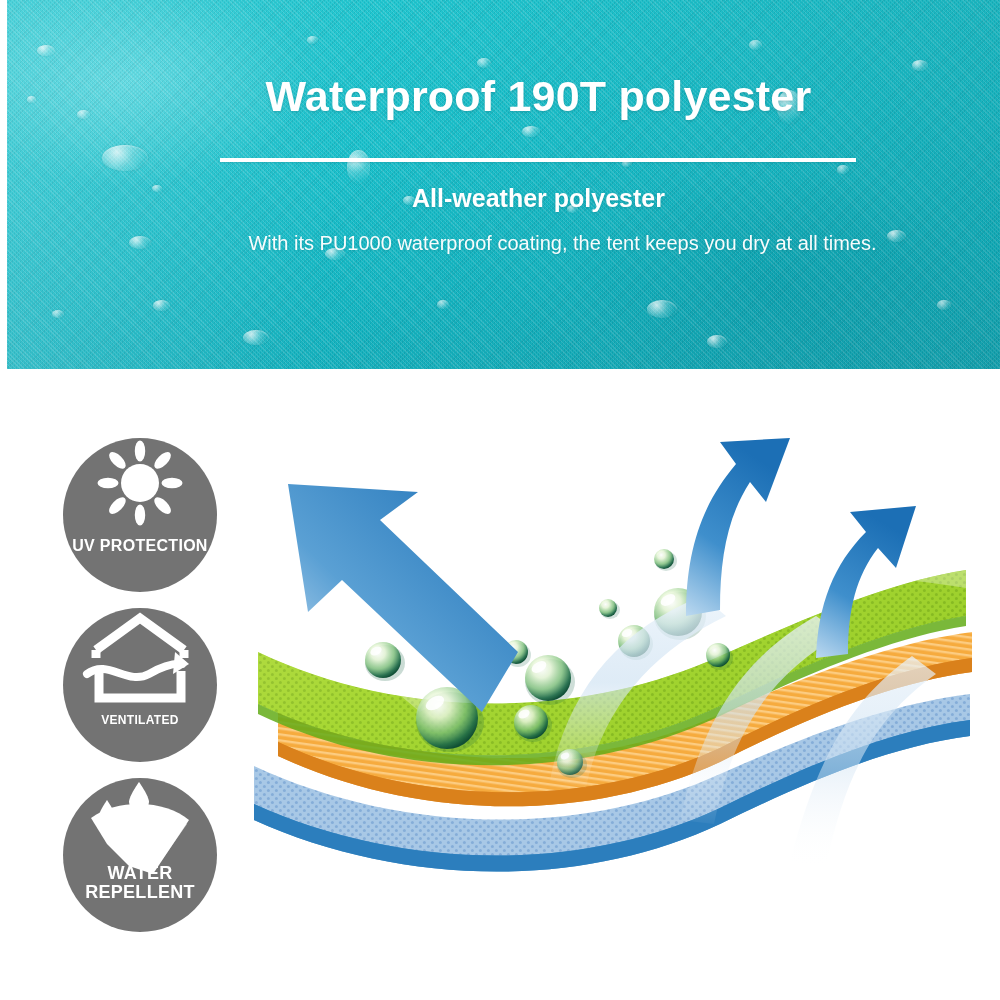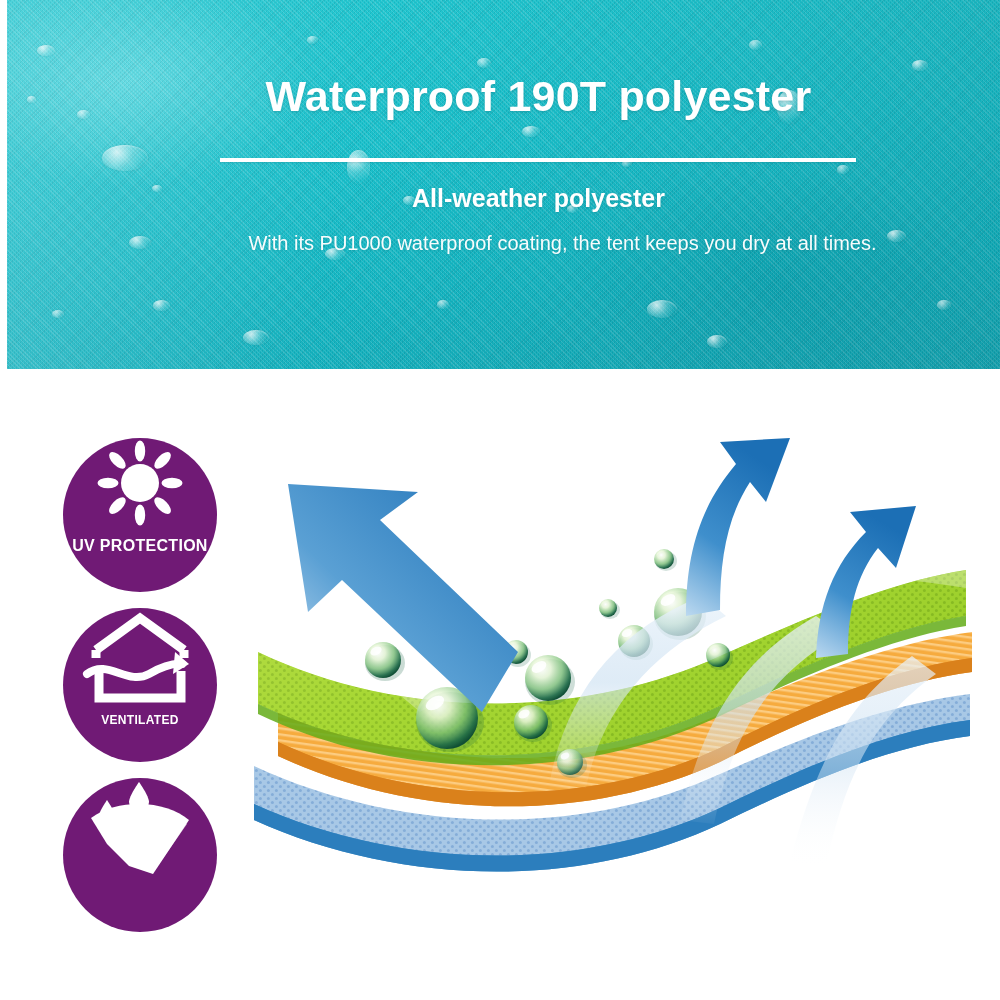--- a/index.html
+++ b/index.html
@@ -52,21 +52,21 @@
     text-shadow:0 1px 3px rgba(0,80,90,.25);
   }
   .hero-body{
     position:absolute;left:0;top:228px;width:993px;text-align:center;
     color:#ffffff;font-size:20px;font-weight:normal;line-height:31px;
     text-shadow:0 1px 3px rgba(0,80,90,.22);opacity:.97;padding-left:24px;
   }
 
   
   .badges{position:absolute;left:55px;top:438px;width:180px;height:512px;}
-  .badge{position:absolute;width:154px;height:154px;border-radius:50%;background:#701a75;}
+  .badge{position:absolute;width:154px;height:154px;border-radius:50%;background:#737373;}
   .badge-1{left:8px;top:0;}
   .badge-2{left:8px;top:170px;}
   .badge-3{left:8px;top:340px;}
   .badge-label{
     position:absolute;left:0;width:154px;text-align:center;color:#fff;
     font-weight:bold;letter-spacing:.3px;line-height:19px;
   }
   .badge-1 .badge-label{top:98px;font-size:16px;}
   .badge-2 .badge-label{top:103px;font-size:12px;}
   .badge-3 .badge-label{top:86px;font-size:18px;}
@@ -158,20 +158,24 @@
         <path d="M32 44 C44 36 58 32 74 31 C94 30 112 36 124 46 L96 86 L68 80 L46 62 Z" fill="#ffffff" opacity="0.55"></path>
         <path d="M28 40 C42 30 58 26 76 26 C96 26 114 32 126 42
                  L90 96 L66 88 L44 66 Z" fill="#ffffff"></path>
         <path d="M76 4 C76 4 66 18 66 24 a10 10 0 0 0 20 0 C86 18 76 4 76 4 Z" fill="#ffffff"></path>
         <path d="M44 22 C44 22 35 35 35 41 a9 9 0 0 0 18 0 C53 35 44 22 44 22 Z" fill="#ffffff"></path>
         <path d="M104 38 C104 38 95 51 95 57 a9 9 0 0 0 18 0 C113 51 104 38 104 38 Z" fill="#ffffff"></path>
         <g fill="#43b490">
           <path d="M76 10 C76 10 70 19 70 23 a6 6 0 0 0 12 0 C82 19 76 10 76 10 Z" opacity="0"></path>
         </g>
       </svg>
+      <div class="badge-label">
+        <span>WATER</span><br>
+        <span>REPELLENT</span>
+      </div>
     </div>
   </div>
 
   <div class="illus">
     <svg width="730" height="540" viewBox="0 0 730 540">
       <defs>
 
         <pattern id="dotsGreen" width="8" height="8" patternUnits="userSpaceOnUse">
           <rect width="8" height="8" fill="#a6d62f"></rect>
           <circle cx="2.4" cy="2.4" r="1.5" fill="#79ab1b" opacity="0.85"></circle>

